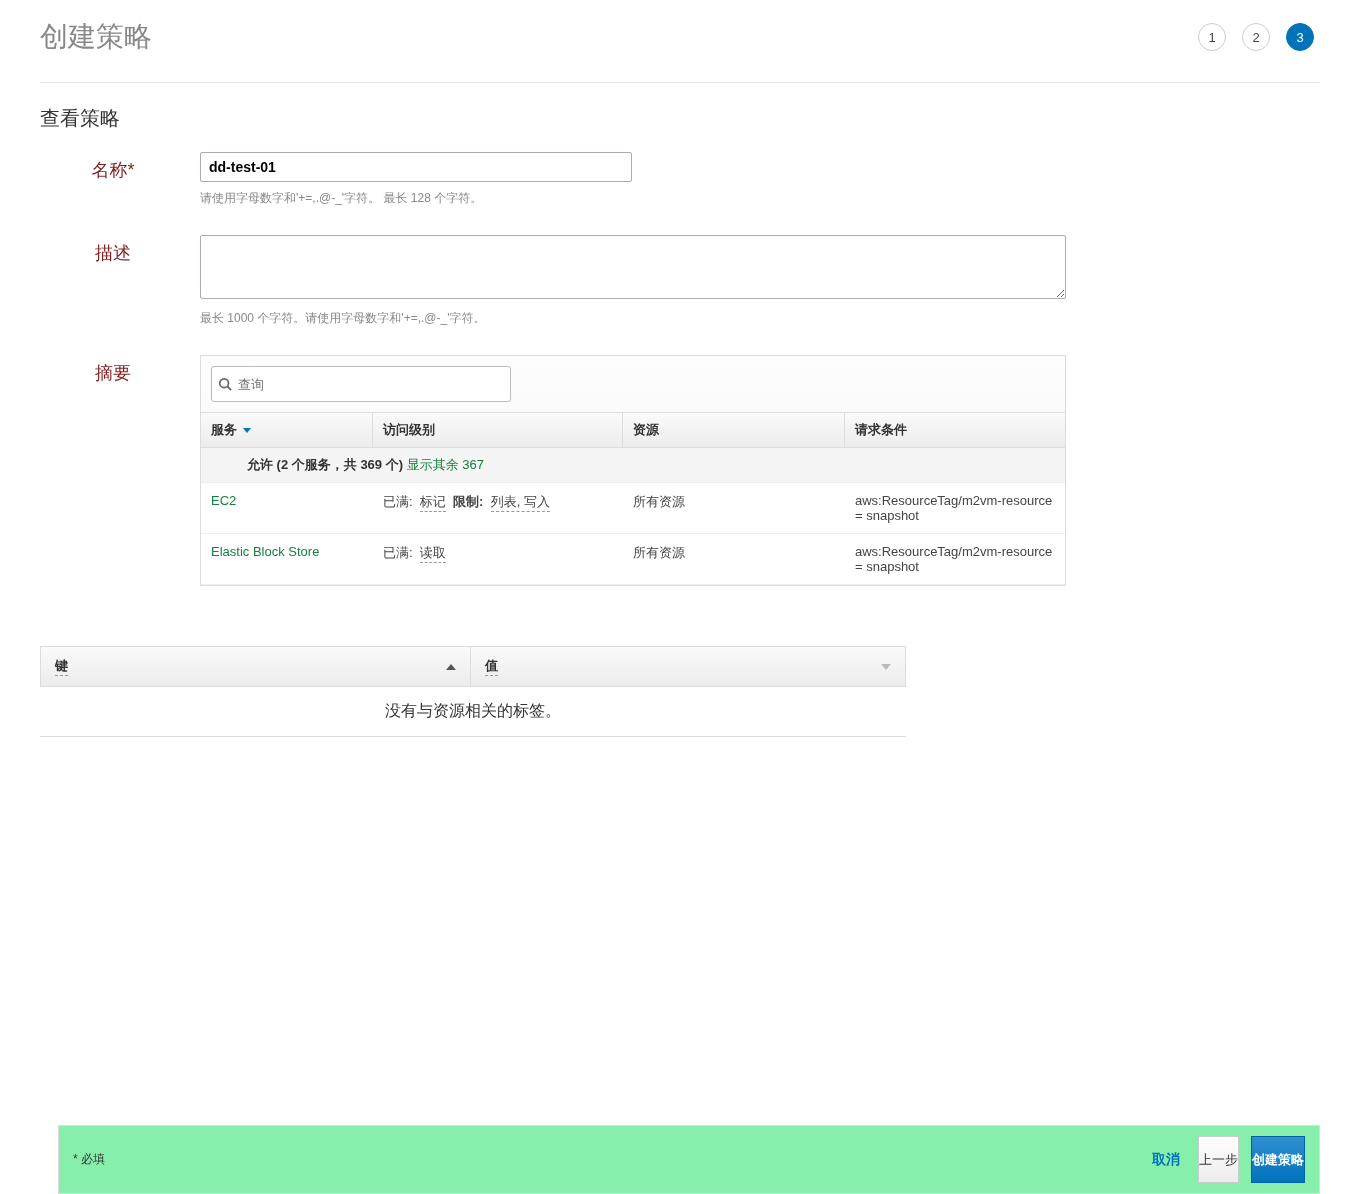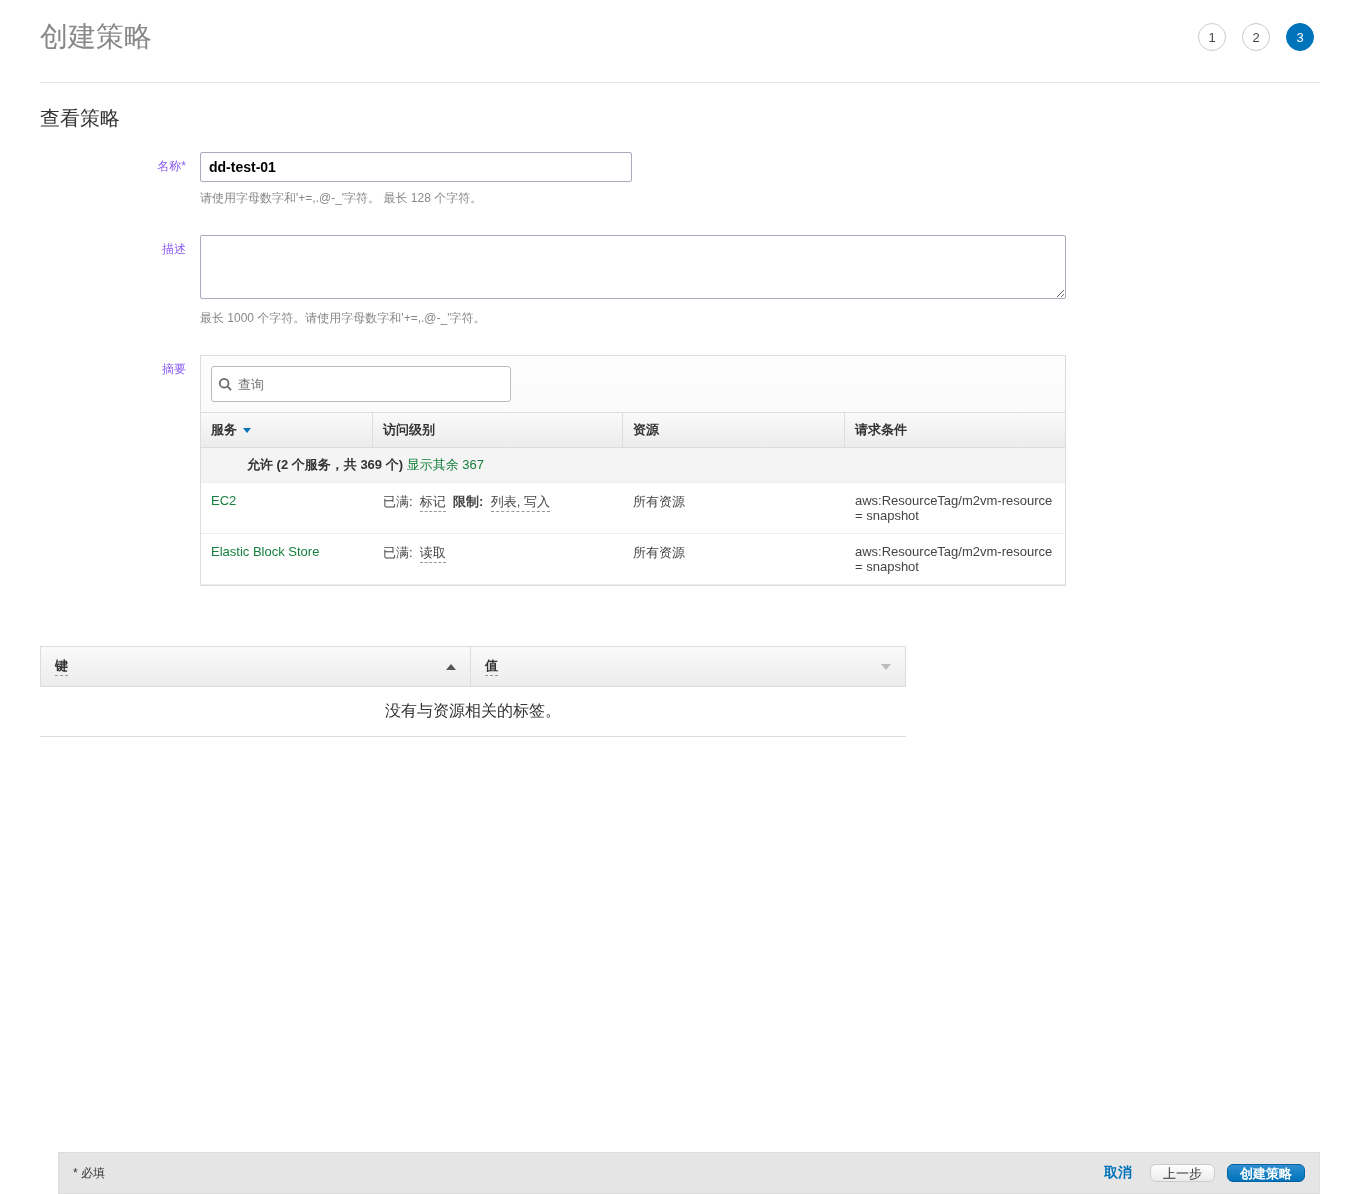--- a/index.html
+++ b/index.html
@@ -57,25 +57,25 @@
     font-size: 20px;
     color: #333;
     margin-bottom: 20px;
   }
   .form-row {
     display: flex;
     margin-bottom: 8px;
   }
   .form-label {
     width: 160px;
-    text-align: right;
+    text-align: center;
     padding-right: 14px;
     padding-top: 6px;
-    color: #8b5cf6;
-    font-size: 12px;
+    color: #7f1d1d;
+    font-size: 18px;
   }
   .form-field { flex: 1; }
   .text-input {
     width: 432px;
     height: 30px;
     border: 1px solid #aab;
     border-radius: 2px;
     padding: 4px 8px;
     font-size: 14px;
     font-weight: bold;
@@ -199,33 +199,33 @@
     font-size: 16px;
     color: #333;
     border-bottom: 1px solid #dcdcdc;
   }
 
   
   .footer {
     position: absolute;
     left: 0; right: 0; bottom: 0;
     border: 1px solid #dcdcdc;
-    background: #e5e5e5;
+    background: #86efac;
     margin: 0 40px 0 58px;
     padding: 10px 14px;
     display: flex;
     align-items: center;
     justify-content: space-between;
   }
   .required-note { font-size: 12px; color: #333; }
   .footer-buttons { display: flex; gap: 12px; align-items: center; }
   .btn {
-    height: 18px;
-    padding: 0 12px;
-    border-radius: 6px;
+    height: 47px;
+    padding: 0 0;
+    border-radius: 0;
     font-size: 13px;
     cursor: pointer;
     border: 1px solid #ccc;
     background: linear-gradient(#fefefe,#ececec);
     color: #333;
   }
   .btn-link {
     border: none; background: none; color: #0073bb; font-weight: bold; font-size: 14px;
   }
   .btn-primary {

